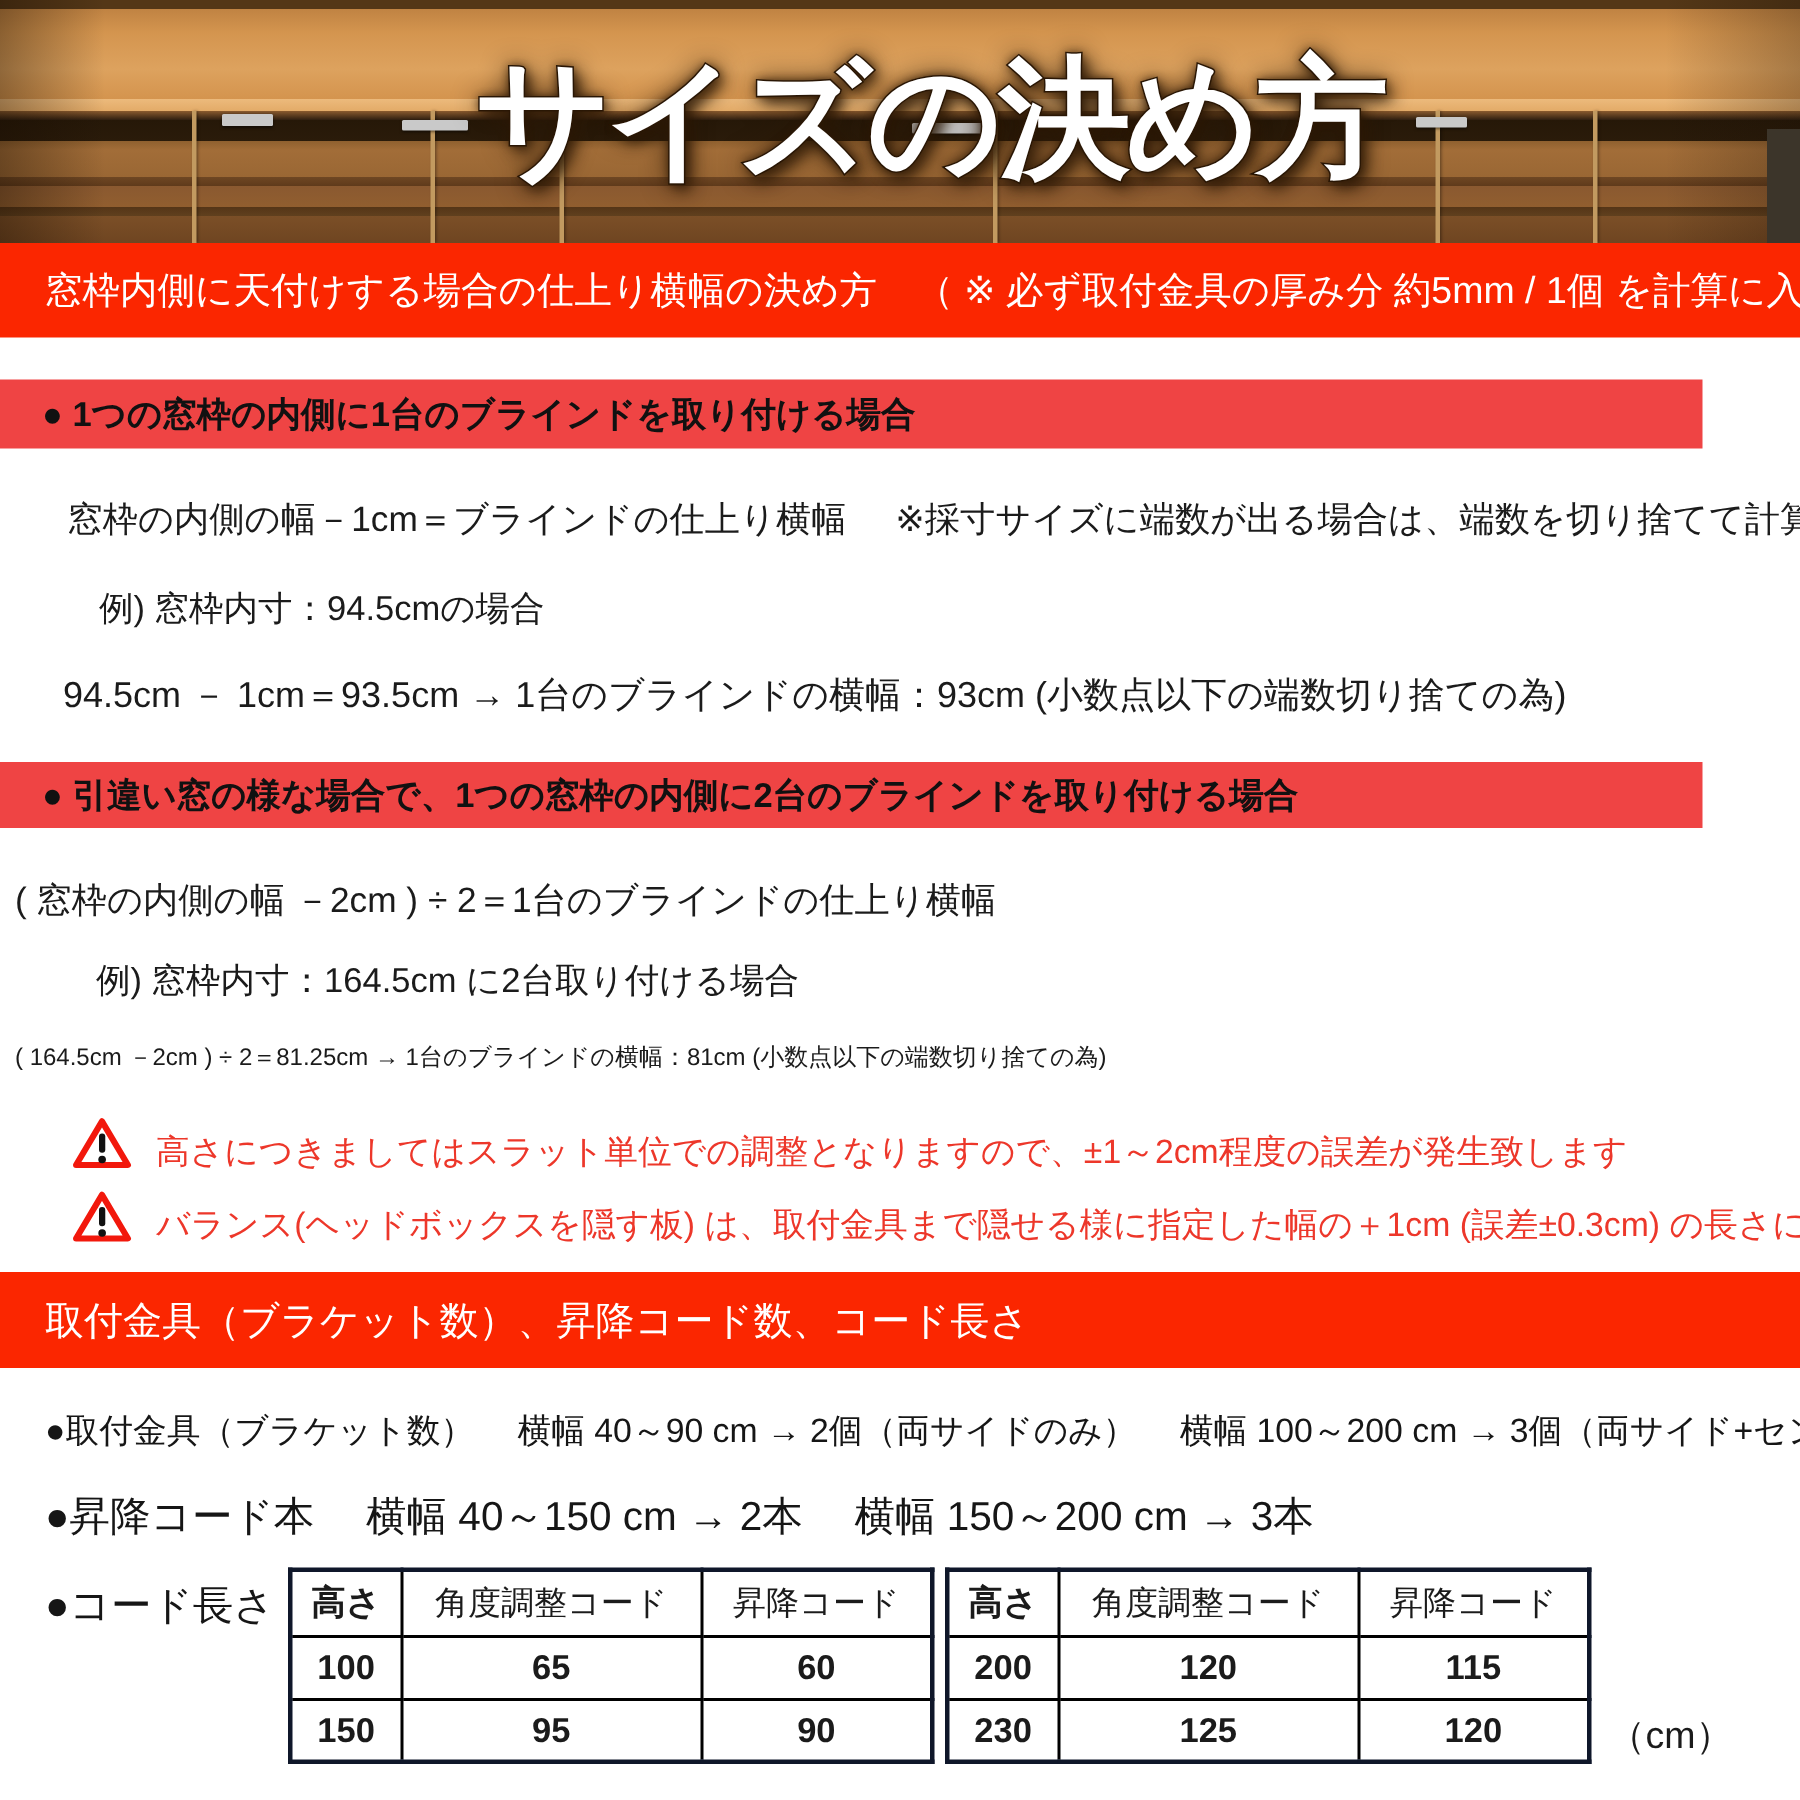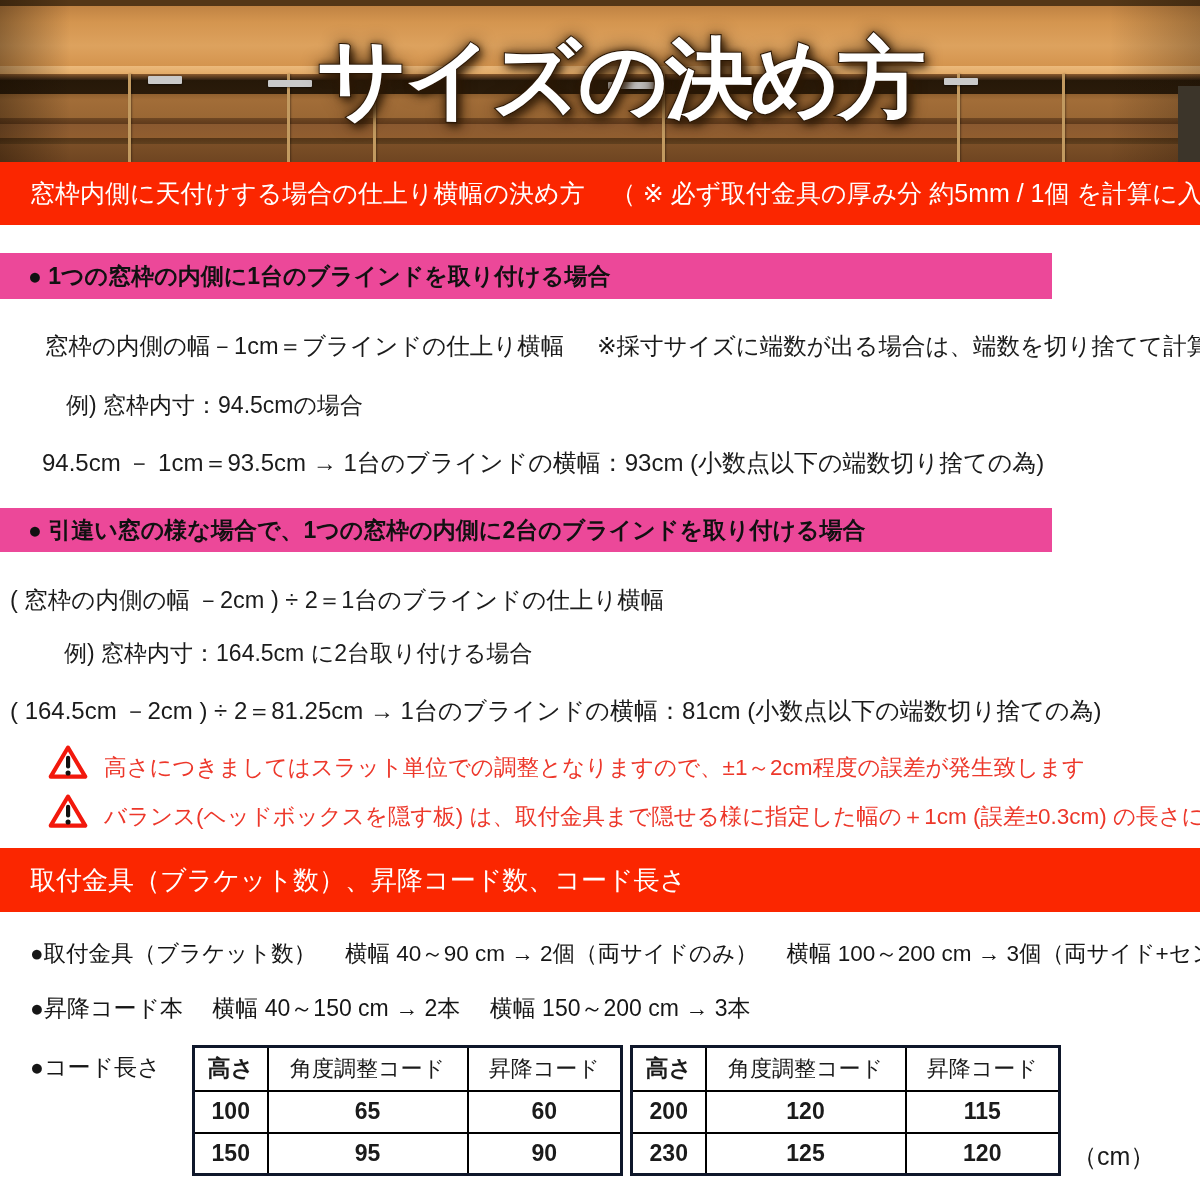--- a/index.html
+++ b/index.html
@@ -38,44 +38,44 @@
   
   .banner{
     position:absolute;left:0;width:1200px;background:#fb2600;color:#fff;
     display:flex;align-items:center;padding-left:30px;box-sizing:border-box;
     font-weight:400;white-space:nowrap;
   }
   .banner-top{top:162px;height:63px;font-size:25px;}
   .banner-top .note{margin-left:26px;}
   .banner-bottom{top:848px;height:64px;font-size:26px;}
   .ybar{
-    position:absolute;left:0;width:1052px;background:#ec4899;color:#111;
+    position:absolute;left:0;width:1135px;background:#ef4444;color:#111;
     display:flex;align-items:center;padding-left:28px;box-sizing:border-box;
     font-weight:700;font-size:23px;white-space:nowrap;
   }
   .ybar-a{top:253px;height:46px;}
   .ybar-b{top:508px;height:44px;}
   
   .tline{position:absolute;white-space:nowrap;color:#1b1b1b;}
   .formula-a{left:45px;top:330px;font-size:23.5px;font-weight:500;}
   .formula-a .fnote{margin-left:26px;}
   .example-a{left:66px;top:390px;font-size:23px;font-weight:400;}
   .calc-a{left:42px;top:447px;font-size:24px;font-weight:400;}
   .formula-b{left:10px;top:584px;font-size:23.5px;font-weight:500;}
   .example-b{left:64px;top:638px;font-size:23px;font-weight:400;}
-  .calc-b{left:10px;top:695px;font-size:24px;font-weight:400;}
+  .calc-b{left:10px;top:695px;font-size:16px;font-weight:400;}
   
   .warn-icon{position:absolute;left:48px;width:40px;height:38px;}
   .warn-icon.w1{top:744px;}
   .warn-icon.w2{top:793px;}
   .warn-text{position:absolute;left:104px;font-size:22.5px;font-weight:400;color:#ed372a;white-space:nowrap;}
   .warn-text.w1{top:752px;}
   .warn-text.w2{top:801px;}
   
-  .spec{position:absolute;left:30px;font-size:23px;font-weight:500;white-space:nowrap;color:#161616;}
+  .spec{position:absolute;left:30px;font-size:27px;font-weight:500;white-space:nowrap;color:#161616;}
   .spec1{top:938px;font-size:22.5px;}
   .spec2{top:993px;}
   .spec3{top:1052px;}
   
   table.cordtbl{
     position:absolute;top:1045px;border-collapse:collapse;table-layout:fixed;
     border:3px solid #0f172a;background:#fff;
   }
   .tbl1{left:192px;width:428px;}
   .tbl2{left:630px;width:427px;}

